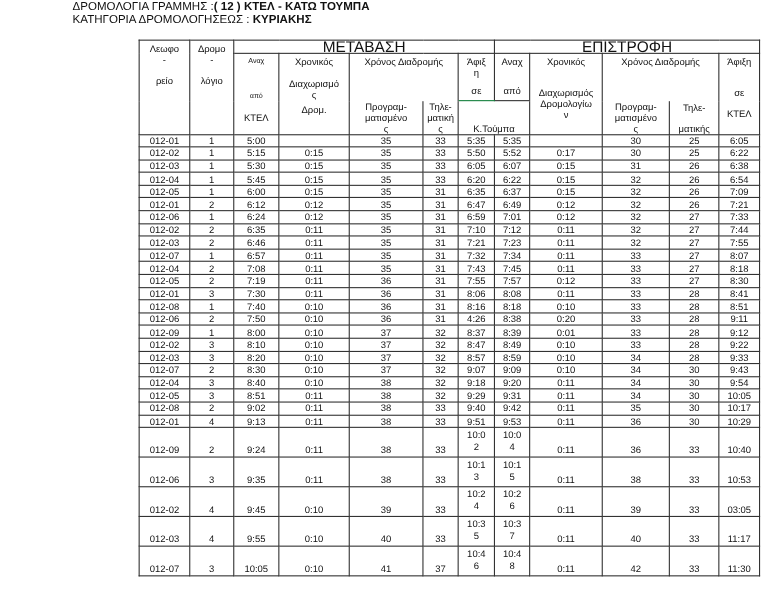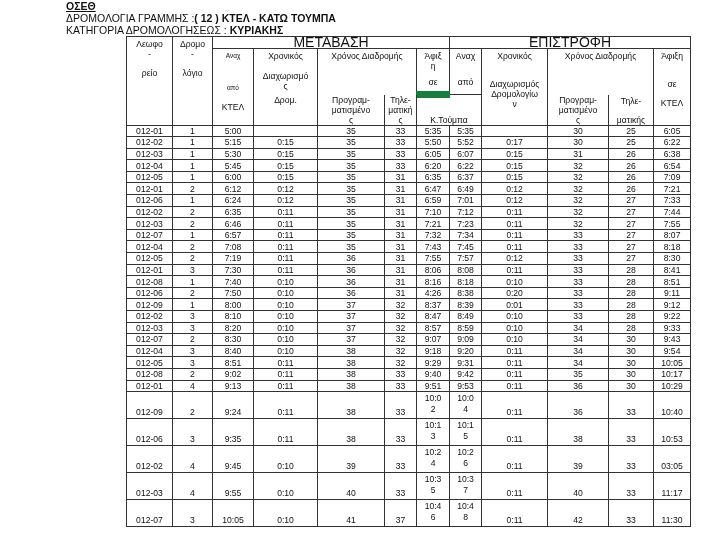--- a/index.html
+++ b/index.html
@@ -19,21 +19,20 @@
   .gap { display: block; height: 12px; }
   .gap2 { display: block; height: 9px; }
   tr.r td { height: 10.6px; }
   tr.rt td { height: 24px; vertical-align: bottom; padding-bottom: 1px; }
   tr.rt td.wrap { vertical-align: top; line-height: 10.5px; padding-top: 1px; text-align: center; }
 </style>
 </head>
 <body>
 
 <div class="hdr">
-  <div class="org">ΟΣΕΘ</div>
   <div><span>ΔΡΟΜΟΛΟΓΙΑ ΓΡΑΜΜΗΣ :</span><b>( 12 ) ΚΤΕΛ - ΚΑΤΩ ΤΟΥΜΠΑ</b></div>
   <div><span>ΚΑΤΗΓΟΡΙΑ ΔΡΟΜΟΛΟΓΗΣΕΩΣ :</span> <b>ΚΥΡΙΑΚΗΣ</b></div>
 </div>
 
 <table class="sched">
   <colgroup>
     <col style="width:46px">
       <col style="width:40px">
       <col style="width:41px">
       <col style="width:64px">
@@ -73,21 +72,21 @@
       </th>
       <th rowspan="3" class="hcell">
         <div>Χρονικός</div>
           <span class="gap" style="height:10px"></span>
           <div>Διαχωρισμό</div>
           <div>ς</div>
           <span class="gap2" style="height:4px"></span>
           <div>Δρομ.</div>
       </th>
       <th colspan="2" class="hcell" style="height:40px;border-bottom:none">Χρόνος Διαδρομής</th>
-      <th class="hcell" style="border-bottom:7px solid #15803d;height:40px">
+      <th class="hcell" style="border-bottom:1px solid #15803d;height:40px">
         <div>Άφιξ</div>
           <div>η</div>
           <span class="gap2" style="height:6px"></span>
           <div>σε</div>
       </th>
       <th class="hcell" style="border-bottom:none;height:40px">
         <div>Αναχ</div>
           <span class="gap" style="height:16px"></span>
           <div>από</div>
       </th>

